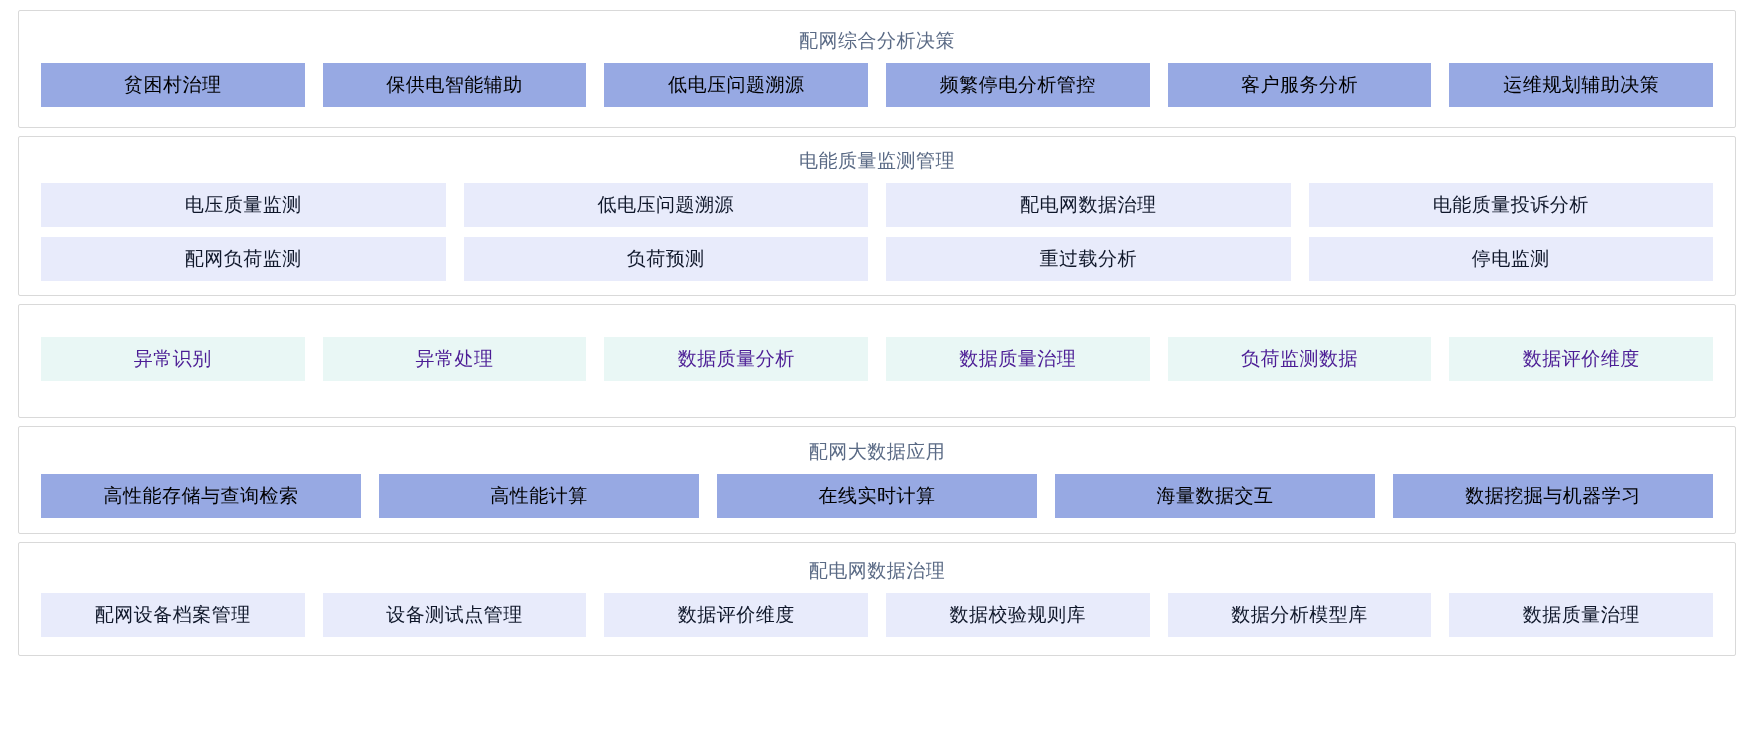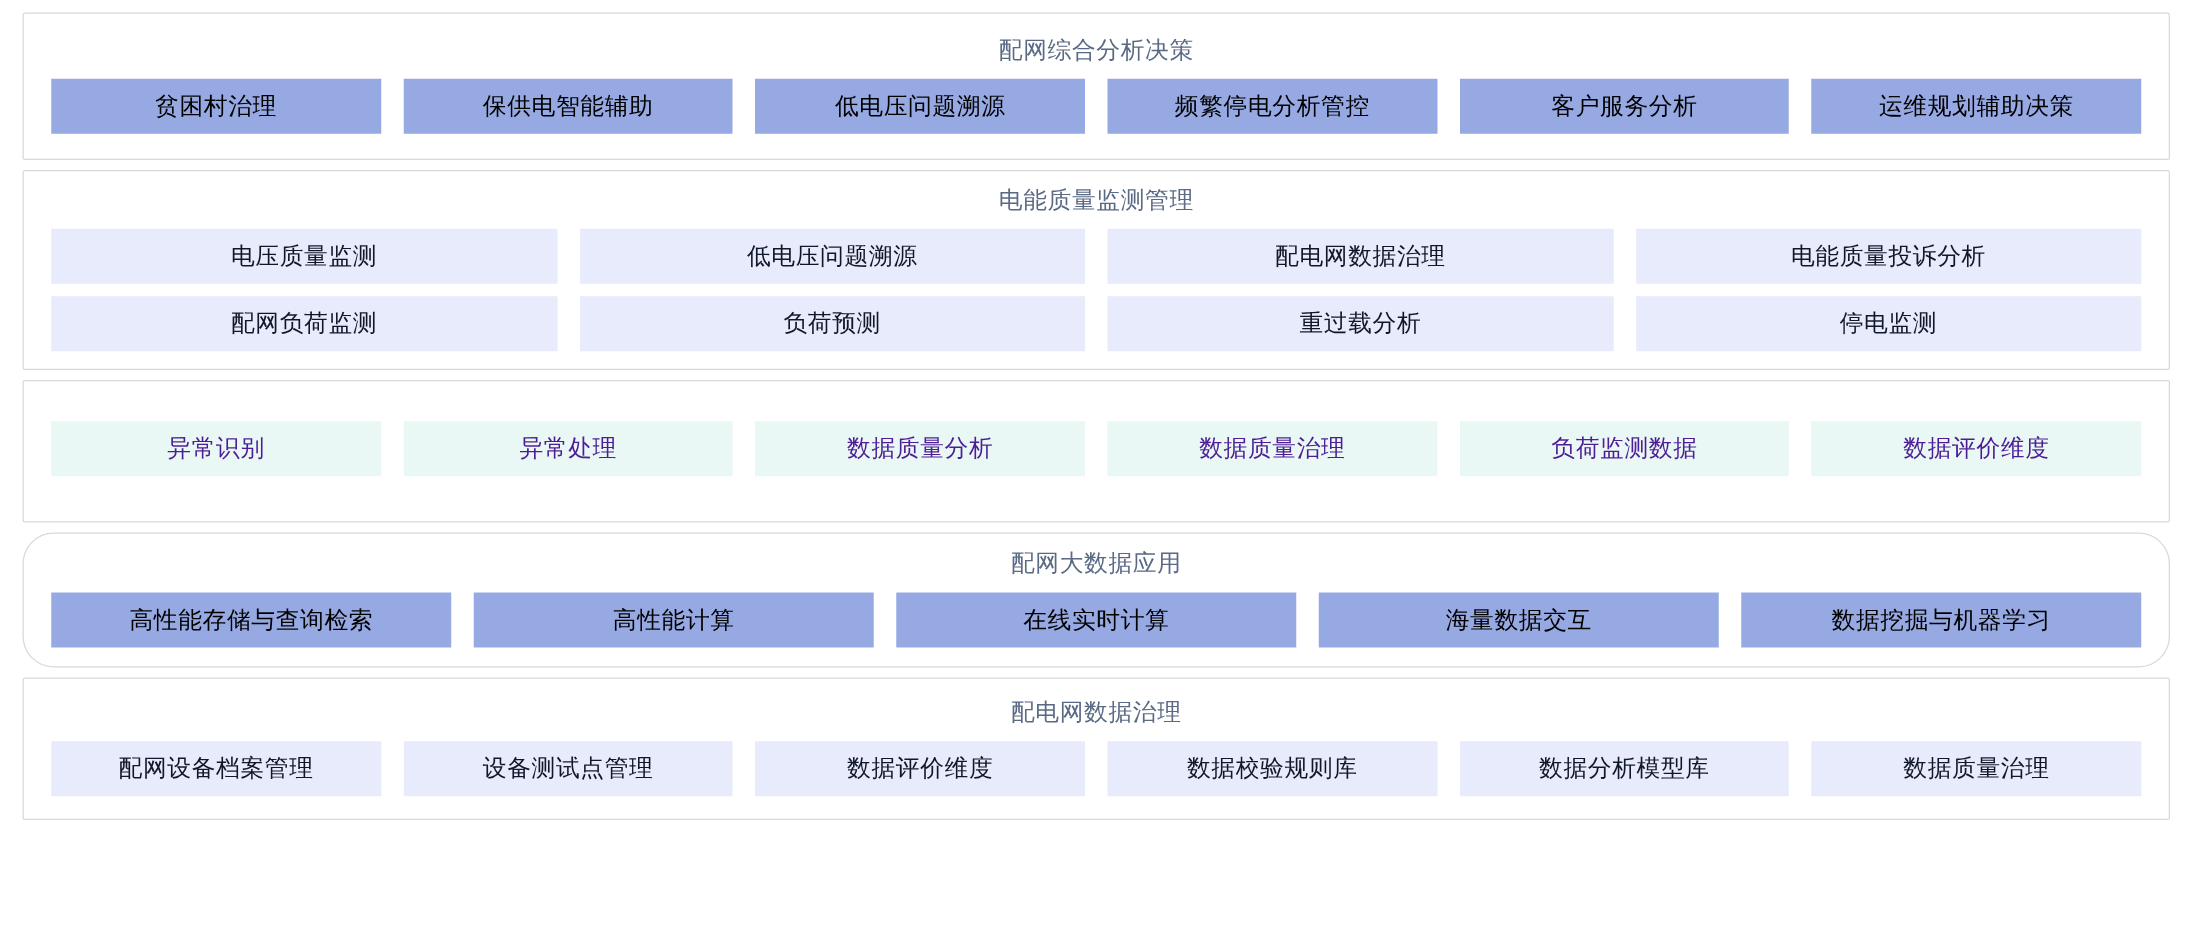--- a/index.html
+++ b/index.html
@@ -73,21 +73,21 @@
   }
   
   .tile.mint {
     background: #e9f7f5;
     color: #4c1d95;
   }
   
   #section-0 { min-height: 118px; }
   #section-1 { min-height: 152px; font-family: Liberation Serif, serif; }
   #section-2 { min-height: 114px; }
-  #section-3 { min-height: 108px; border-radius: 25px; }
+  #section-3 { min-height: 108px; }
   #section-4 { min-height: 114px; }
 </style>
 </head>
 <body>
 
 <div class="page">
 
   <div class="section" id="section-0">
     <div class="section-title">配网综合分析决策</div>
     <div class="row">

